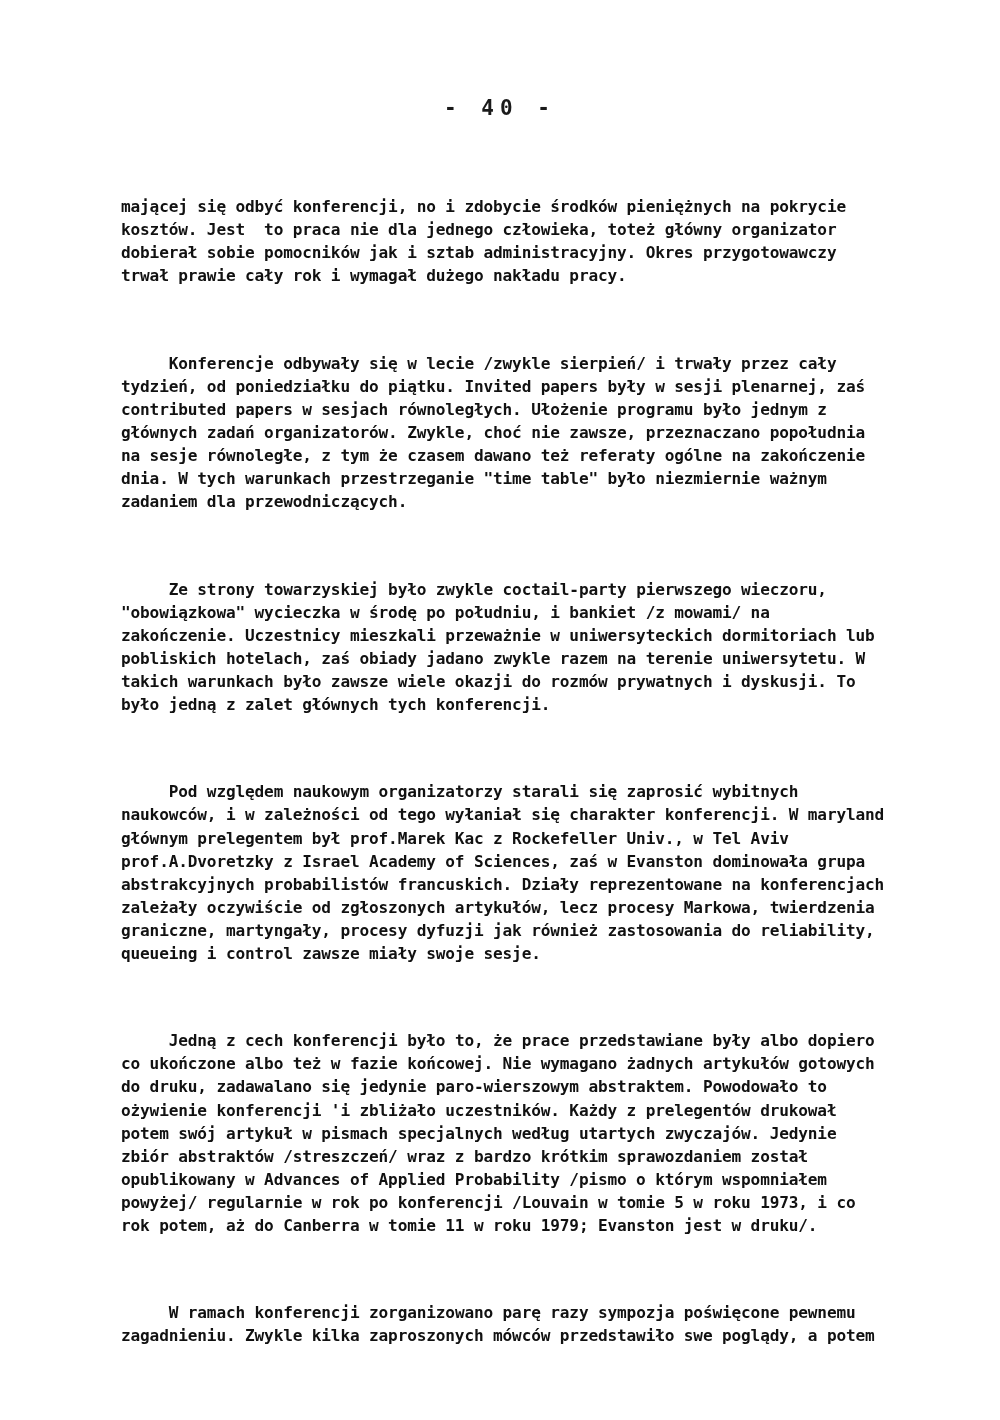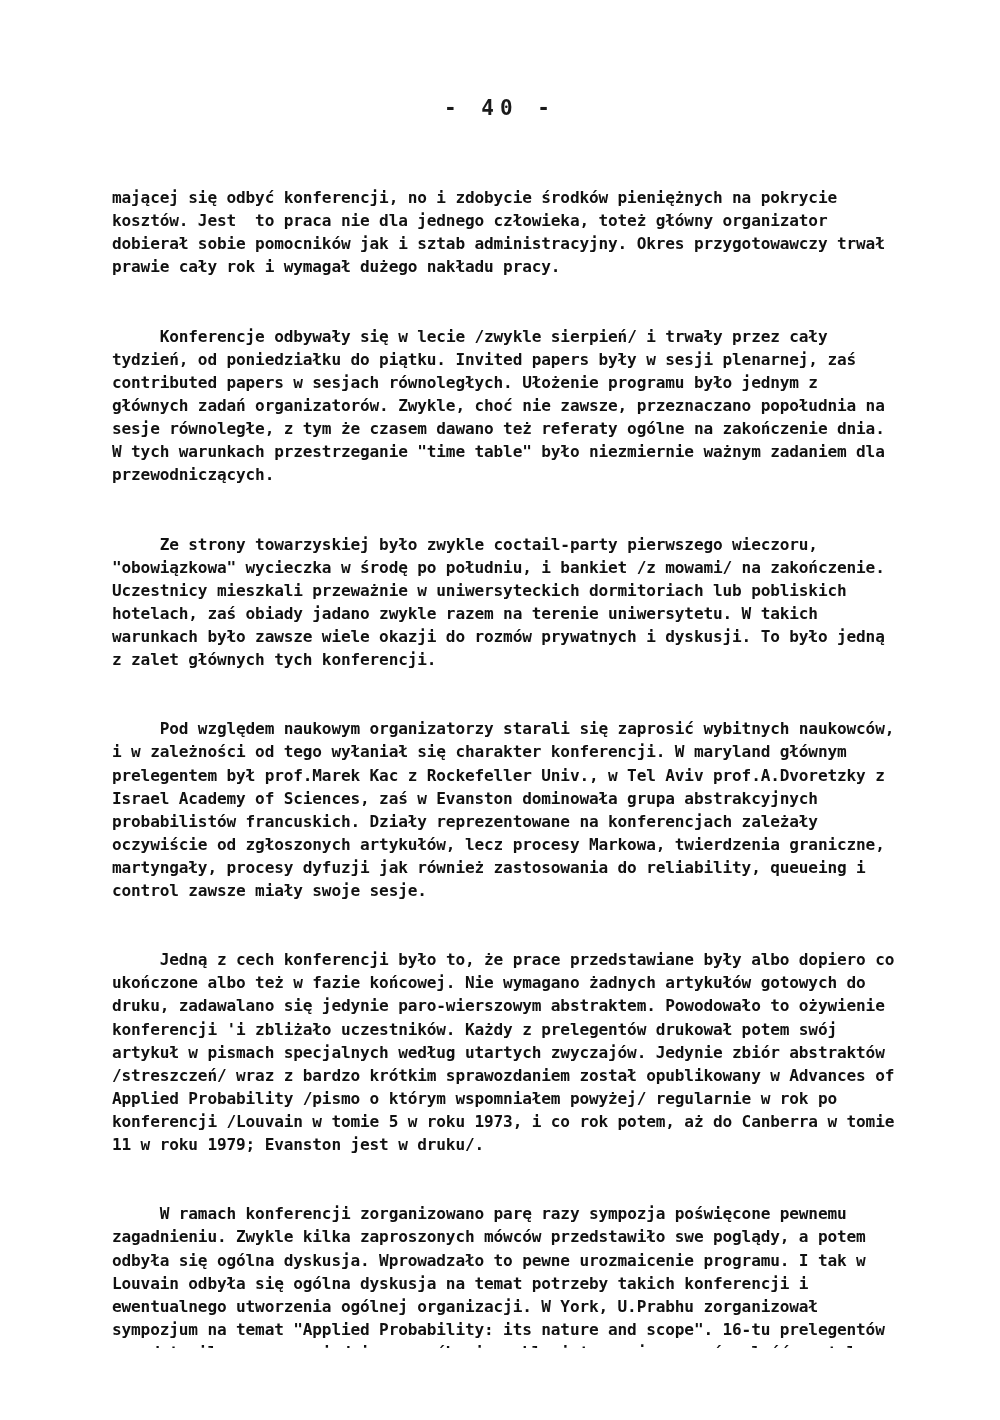--- a/index.html
+++ b/index.html
@@ -37,21 +37,21 @@
     font-size: 16.1px;
     line-height: 23.1px;
     font-weight: bold;
     color: #111111;
     letter-spacing: -0.15px;
     white-space: pre-wrap;
     word-break: normal;
     -webkit-font-smoothing: none;
   }
   .para {
-    margin: 0;
+    margin: 9px;
     padding: 0;
     white-space: pre-wrap;
   }
 </style>
 </head>
 <body>
 
 <div class="page">
 
   <div class="page-number">-  40  -</div>

